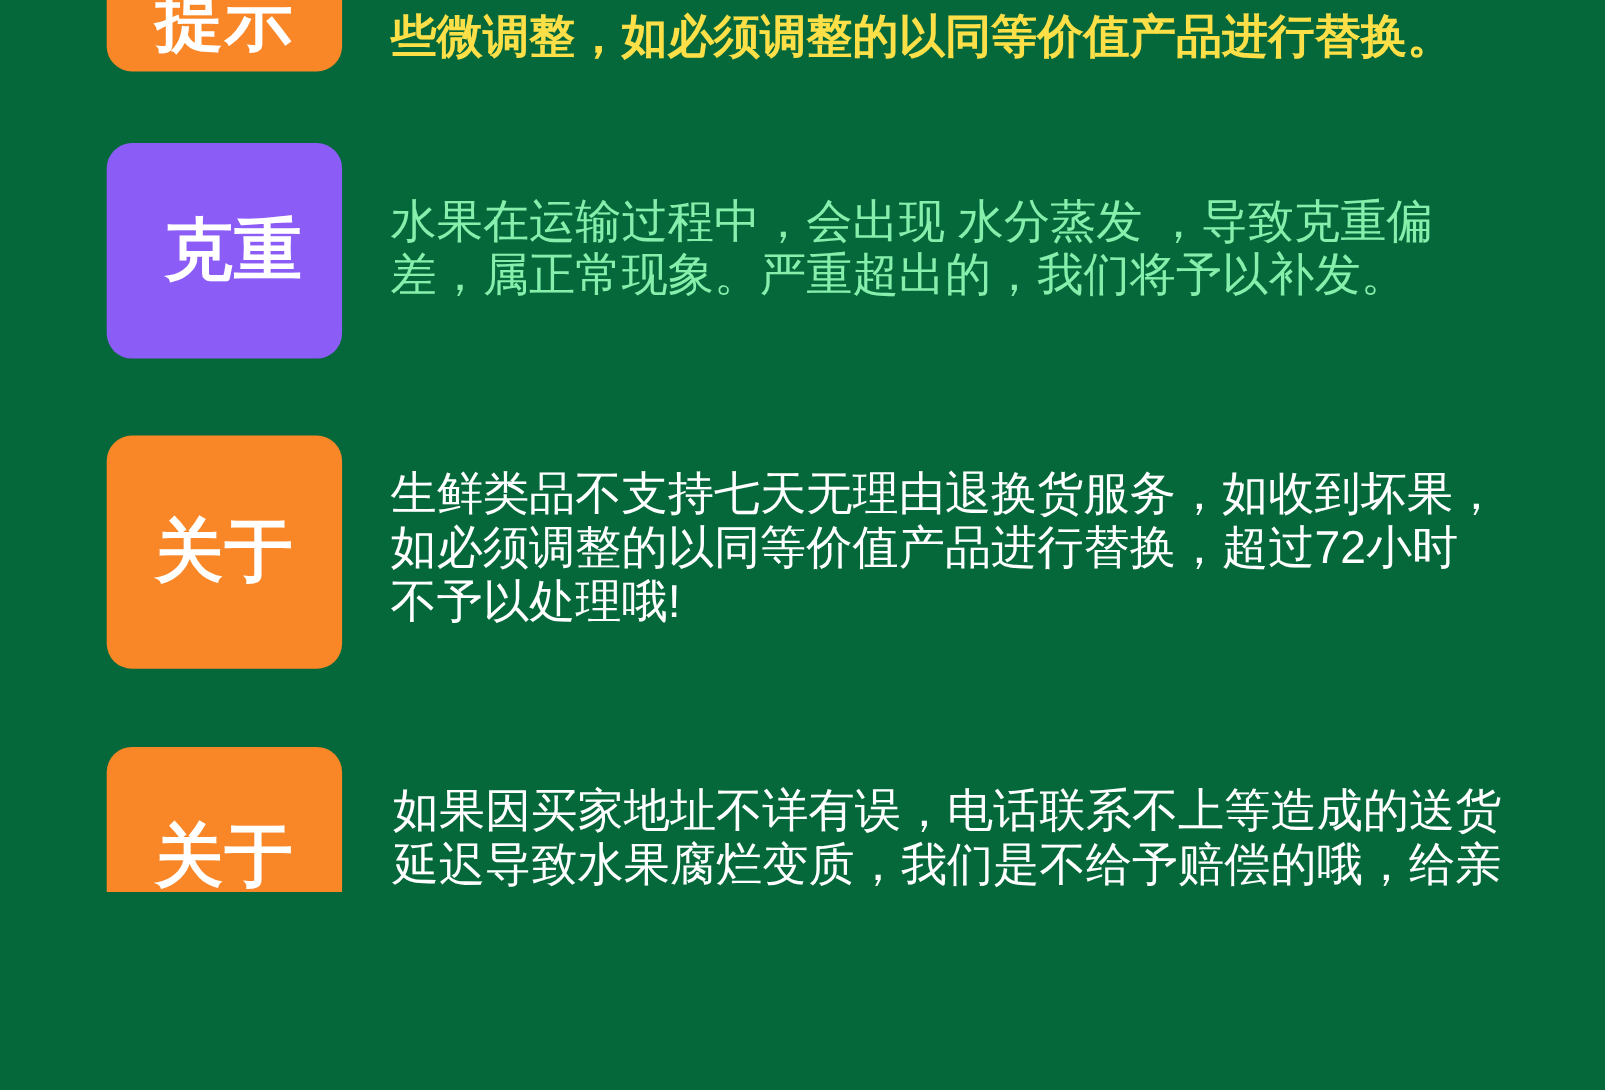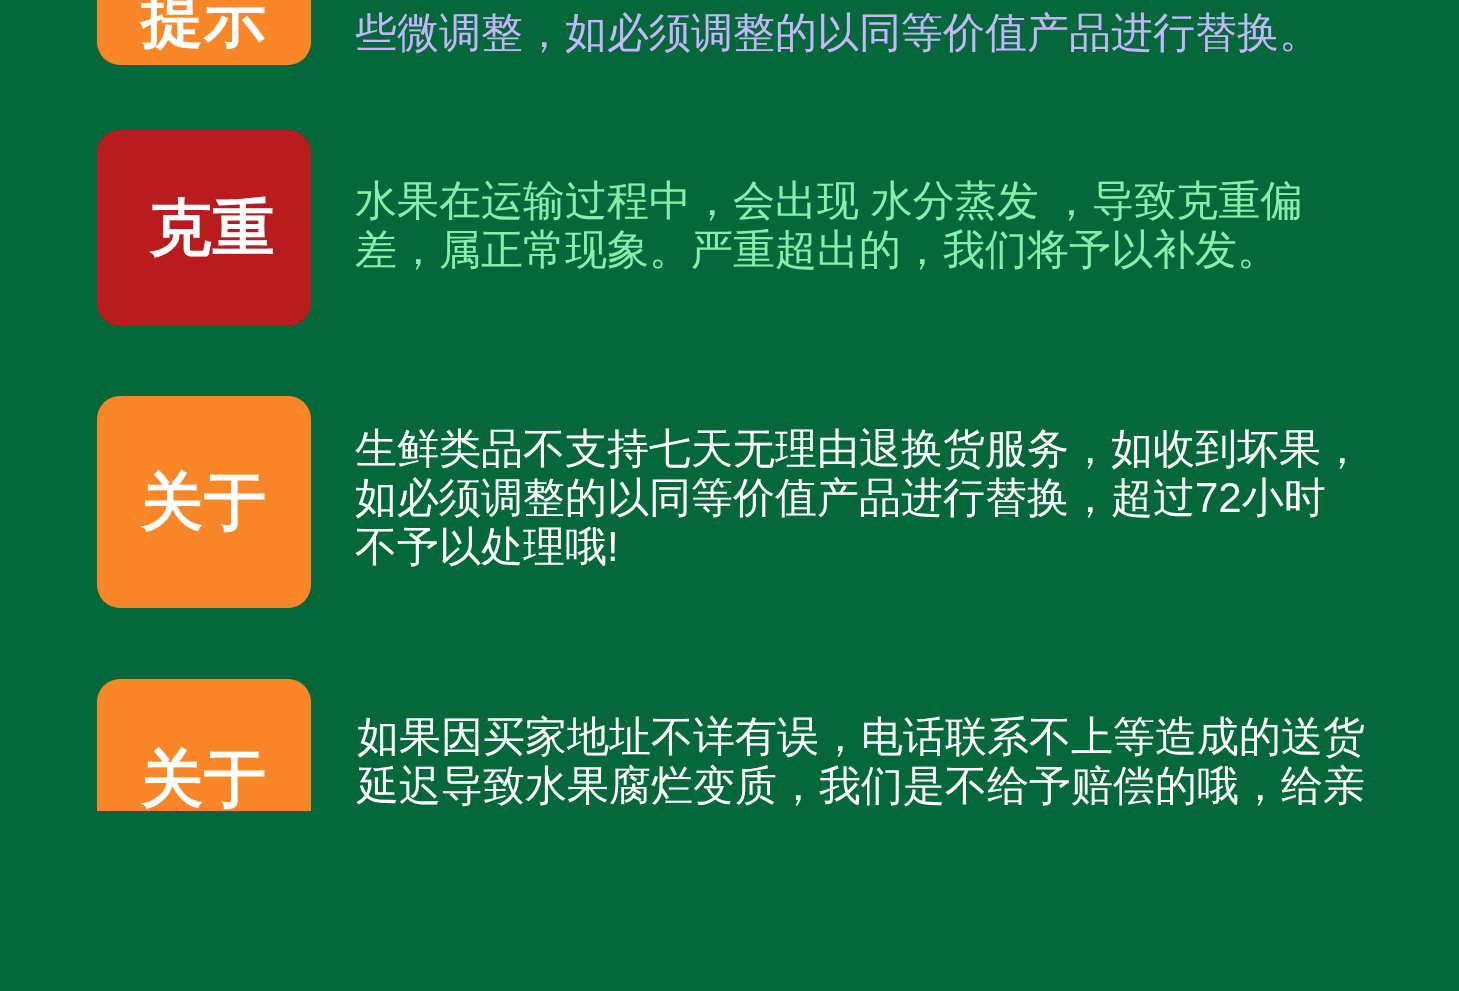--- a/index.html
+++ b/index.html
@@ -91,25 +91,25 @@
 </style>
 </head>
 <body style="background: rgb(4, 104, 58);">
 
 <div class="page" style="background: rgb(4, 104, 58);">
 
   <div class="faq-row">
     <div class="badge" id="badge-1" style="background: rgb(249, 134, 39); color: rgb(255, 255, 255);">
       <span class="badge-line">提示</span>
     </div>
-    <div class="faq-text" id="text-1" style="color: #c4b5fd;">些微调整，如必须调整的以同等价值产品进行替换。</div>
+    <div class="faq-text" id="text-1" style="color: #fde047; font-weight: bold;">些微调整，如必须调整的以同等价值产品进行替换。</div>
   </div>
 
   <div class="faq-row">
-    <div class="badge" id="badge-2" style="background: #b91c1c; color: rgb(255, 255, 255); padding-left: 17px;">
+    <div class="badge" id="badge-2" style="background: #8b5cf6; color: rgb(255, 255, 255); padding-left: 17px;">
       <span class="badge-line">克重</span>
     </div>
     <div class="faq-text" id="text-2" style="color: #86efac;">水果在运输过程中，会出现 水分蒸发 ，导致克重偏差，属正常现象。严重超出的，我们将予以补发。</div>
   </div>
 
   <div class="faq-row">
     <div class="badge" id="badge-3" style="background: rgb(249, 134, 39); color: rgb(255, 255, 255);">
       <span class="badge-line">关于</span>
     </div>
     <div class="faq-text" id="text-3" style="color: rgb(255, 255, 255);">生鲜类品不支持七天无理由退换货服务，如收到坏果，如必须调整的以同等价值产品进行替换，超过72小时不予以处理哦!</div>

